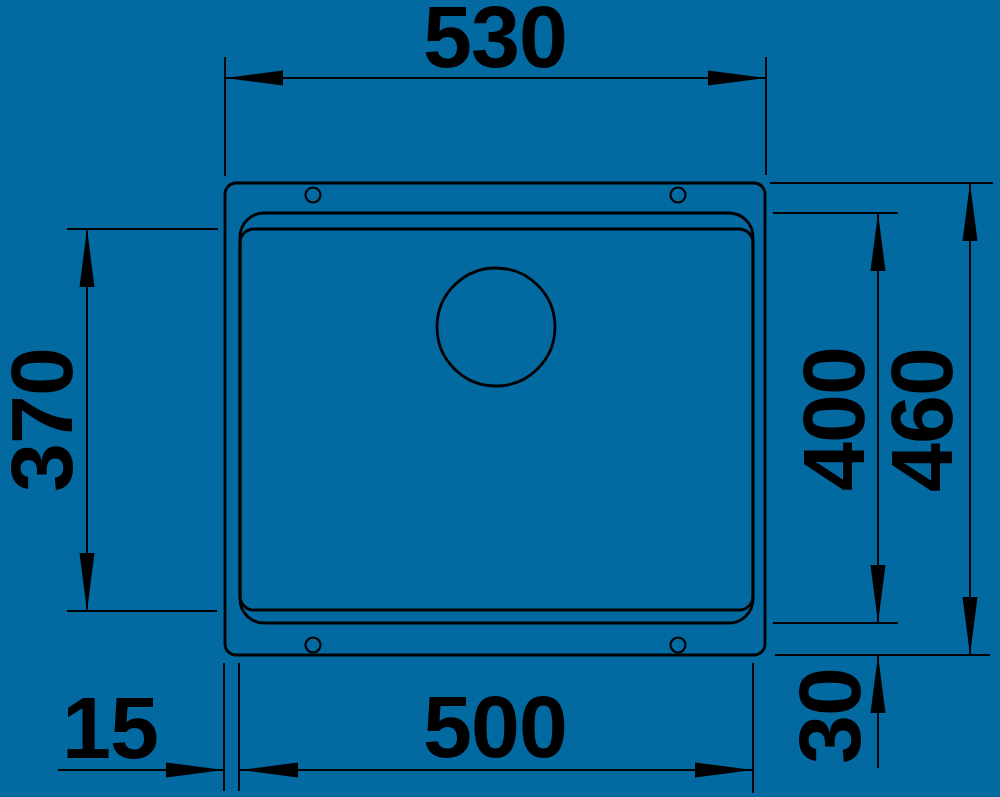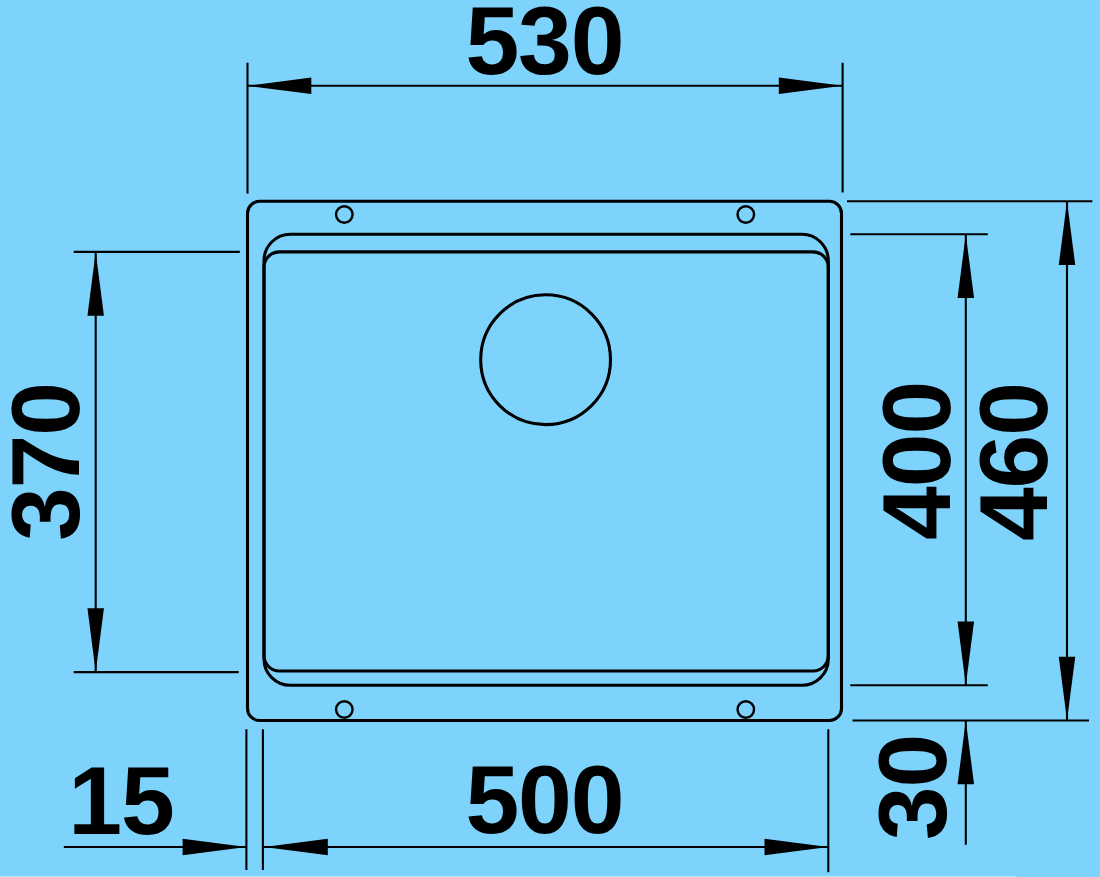--- a/index.html
+++ b/index.html
@@ -4,21 +4,21 @@
 <style>
   html, body {
     margin: 0;
     padding: 0;
     background: #ffffff;
   }
   .stage {
     position: relative;
     width: 1000px;
     height: 797px;
-    background: #7dd3fc;
+    background: #0369a1;
     overflow: hidden;
   }
   svg.drawing {
     display: block;
     width: 1000px;
     height: 797px;
   }
   .dim-label {
     font-family: "Liberation Sans", sans-serif;
     font-weight: bold;

